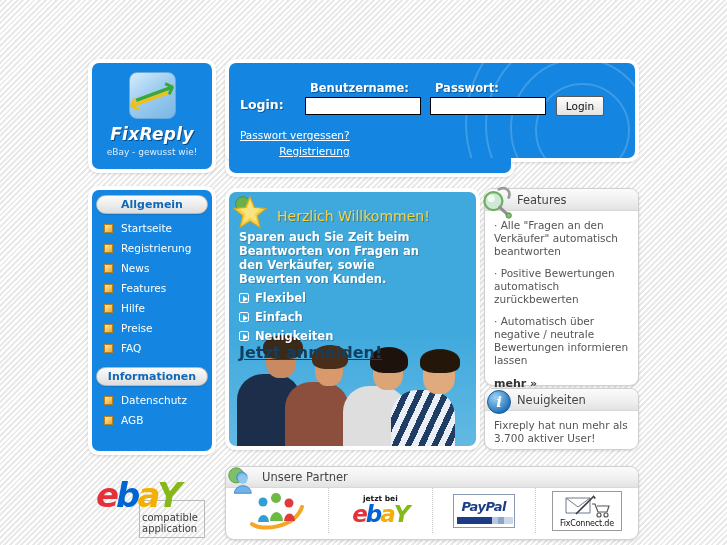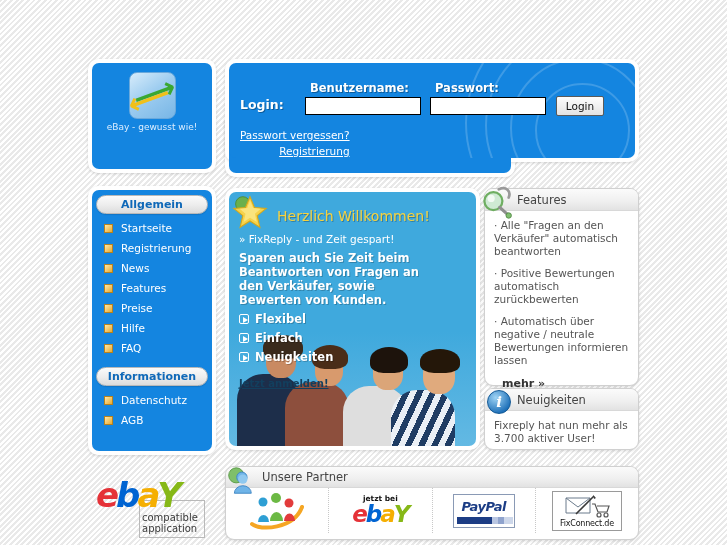--- a/index.html
+++ b/index.html
@@ -392,23 +392,22 @@
   .w-bullet .bsq::after {
     content: "";
     position: absolute;
     left: 2.5px; top: 1.5px;
     border-left: 5px solid #ffffff;
     border-top: 3px solid transparent;
     border-bottom: 3px solid transparent;
   }
   #welcome-cta {
     display: inline-block;
-    margin-top: 14px;
     color: #123f5e;
-    font-size: 10px;
+    font-size: 16px;
     font-weight: bold;
     text-decoration: underline;
   }
 
   
   #features-panel {
     position: absolute;
     left: 484px; top: 188px;
     width: 155px; height: 198px;
     background: #ffffff;
@@ -445,21 +444,20 @@
     line-height: 13px;
   }
   .feat-item { margin-bottom: 9px; }
   #mehr-link {
     display: inline-block;
     margin-top: 1px;
     color: #333333;
     font-size: 11px;
     font-weight: bold;
     text-decoration: underline;
-    margin-left: 8px;
   }
   
   #magnifier {
     position: absolute;
     left: -6px; top: -5px;
     width: 36px; height: 36px;
   }
   
   #info-icon {
     position: absolute;
@@ -582,20 +580,21 @@
 <body>
 
 <div id="page">
 
   <div id="logo-box">
     <div id="logo-inner">
       <div id="logo-glyph">
         <span class="arrow-g">⟶</span>
         <span class="arrow-y">⟶</span>
       </div>
+      <div id="logo-title">FixReply</div>
       <div id="logo-tagline">eBay - gewusst wie!</div>
     </div>
   </div>
 
   <div id="login-wrap">
     <div id="login-white2"></div>
     <div id="login-white"></div>
     <div id="login-blue2"></div>
     <div id="login-blue">
       <span class="swirl"></span>
@@ -635,25 +634,25 @@
       <div class="side-item">
         <span class="side-bullet"></span>
         <span class="side-label">News</span>
       </div>
       <div class="side-item">
         <span class="side-bullet"></span>
         <span class="side-label">Features</span>
       </div>
       <div class="side-item">
         <span class="side-bullet"></span>
-        <span class="side-label">Preise</span>
+        <span class="side-label">Hilfe</span>
       </div>
       <div class="side-item">
         <span class="side-bullet"></span>
-        <span class="side-label">Hilfe</span>
+        <span class="side-label">Preise</span>
       </div>
       <div class="side-item">
         <span class="side-bullet"></span>
         <span class="side-label">FAQ</span>
       </div>
 
       <div class="side-head second">Informationen</div>
 
       <div class="side-item">
         <span class="side-bullet"></span>
@@ -707,21 +706,20 @@
       </div>
 
       <svg id="star-icon" viewBox="0 0 40 40">
         <circle cx="12" cy="11" r="8" fill="#6ab04c" stroke="#4c8a33" stroke-width="1"></circle>
         <polygon points="20,3 25,15 38,16 28,24 31,37 20,30 9,37 12,24 2,16 15,15" fill="#f6d24a" stroke="#d4a81c" stroke-width="1.2"></polygon>
         <polygon points="20,7 23.5,15.5 32,16.5 25.5,22 27.5,31 20,26.5 13,31 15,22 8.5,16.5 17,15.5" fill="#fbe98f" opacity="0.75"></polygon>
       </svg>
 
       <div id="welcome-content">
         <div id="welcome-title">Herzlich Willkommen!</div>
-        <div id="welcome-sub">» FixReply - und Zeit gespart!</div>
         <div id="welcome-body">Sparen auch Sie Zeit beim Beantworten von Fragen an den Verkäufer, sowie Bewerten von Kunden.</div>
 
         <div class="w-bullet">
           <span class="bsq"></span>
           <span>Flexibel</span>
         </div>
         <div class="w-bullet">
           <span class="bsq"></span>
           <span>Einfach</span>
         </div>

